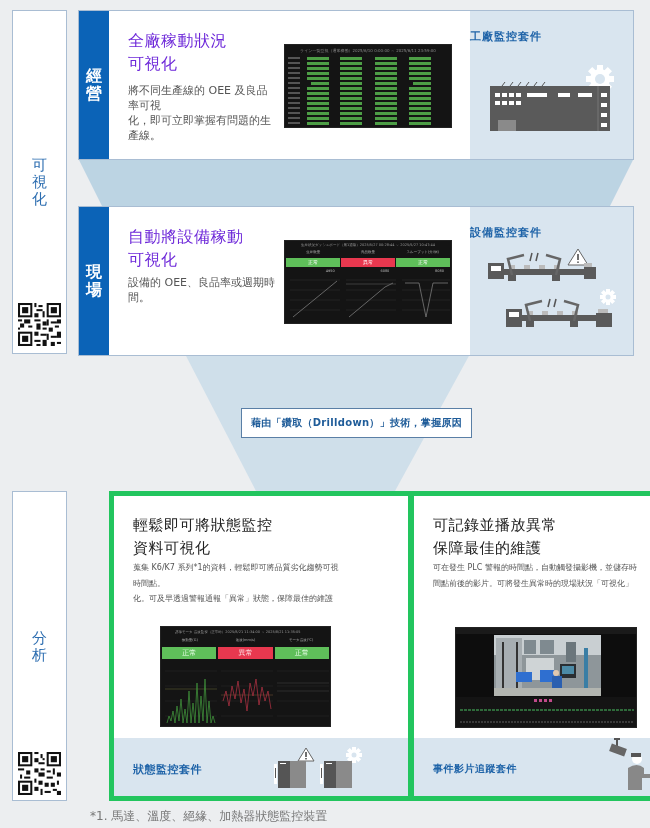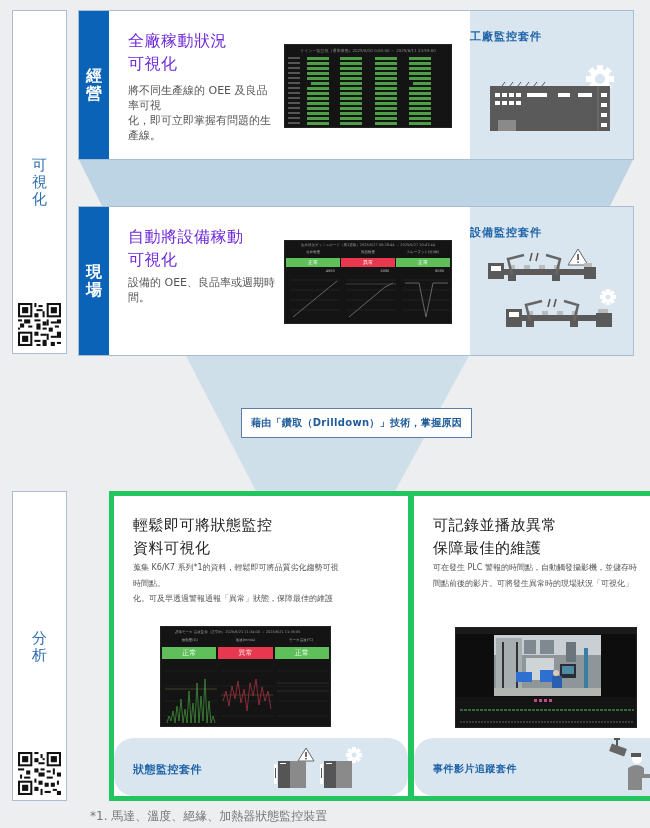--- a/index.html
+++ b/index.html
@@ -23,21 +23,21 @@
 
   .screen { position: absolute; background: #141414; border: 1px solid #222; overflow: hidden; }
 
   
   .drill { position: absolute; left: 241px; top: 408px; width: 231px; height: 30px; background: #fff; border: 1px solid #5a7fa6; color: #1f5c99; font-size: 10px; font-weight: bold; display: flex; align-items: center; justify-content: center; letter-spacing: 0.3px; }
 
   
   .acard { position: absolute; top: 491px; width: 304px; height: 310px; background: #fff; border: 5px solid #22c55e; margin-left: 21px; }
   .acard .title { position: absolute; left: 19px; top: 18px; font-size: 15px; color: #222; line-height: 23px; letter-spacing: 0.5px; }
   .acard .desc { position: absolute; left: 19px; top: 64px; width: 230px; font-size: 8px; color: #555; line-height: 15.5px; }
-  .acard .bottom { position: absolute; left: 0; right: 0; bottom: 0; height: 58px; background: #d9e5ef; border-radius: 20px; }
+  .acard .bottom { position: absolute; left: 0; right: 0; bottom: 0; height: 58px; background: #d9e5ef; }
   .acard .bottom .sname { position: absolute; left: 19px; top: 24px; color: #1e63a8; font-size: 11px; font-weight: bold; letter-spacing: 0.5px; }
 
   .footnote { position: absolute; left: 90px; top: 808px; font-size: 12px; color: #777; }
 </style>
 </head>
 <body>
 
 <svg class="funnel" style="left:0;top:0" width="650" height="828">
   <polygon points="78,158 634,158 609,208 103,208" fill="#bcd4e3"></polygon>
   <polygon points="185,354 470,354 395,491 256,491" fill="#cfdfea"></polygon>

